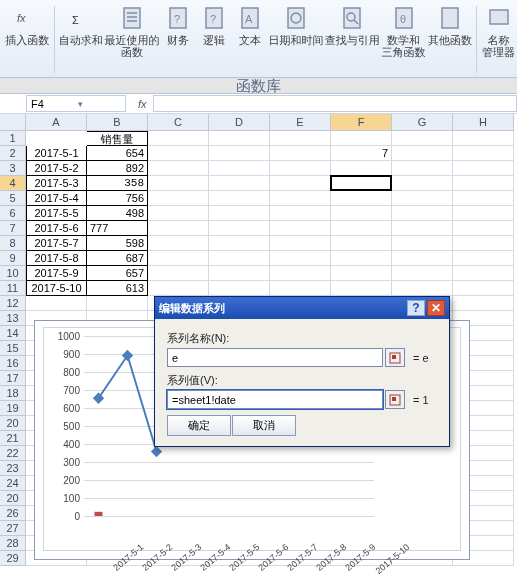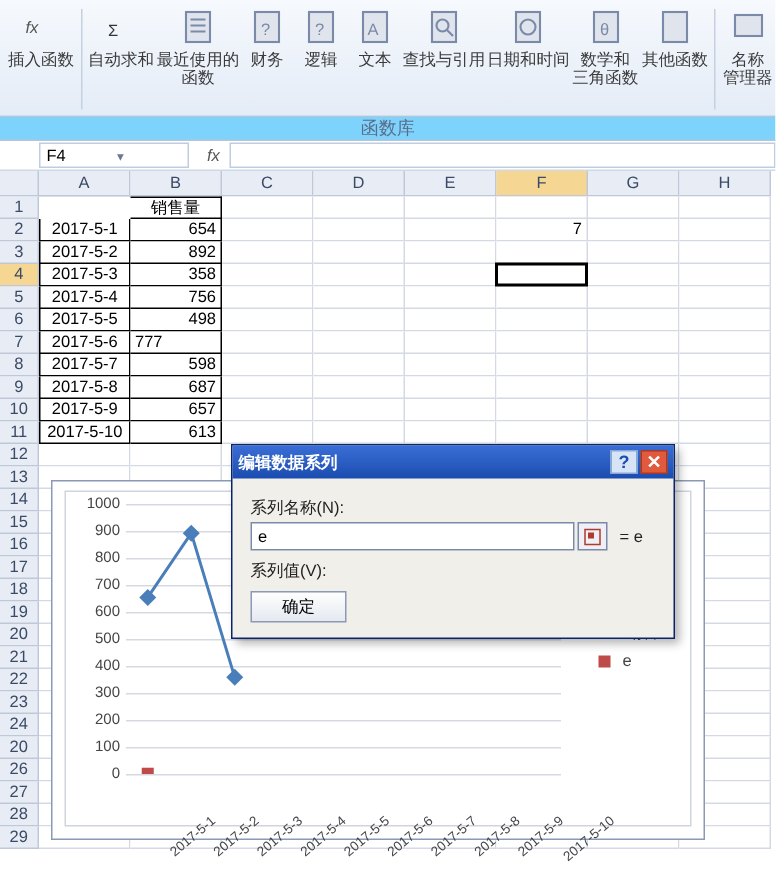--- a/index.html
+++ b/index.html
@@ -2,21 +2,21 @@
 <html><head>
 <meta charset="utf-8">
 <style>
 *{box-sizing:border-box;margin:0;padding:0;font-family:"Microsoft YaHei",SimSun,Arial,sans-serif;font-size:11px}
 body{background:#fff;width:517px;height:587px;overflow:hidden}
 .ribbon{background:linear-gradient(#f6f9fd,#e4ecf7);border-bottom:1px solid #b6c4d8;height:78px;display:flex;padding:2px 0 0 4px}
 .rb-btn{display:flex;flex-direction:column;align-items:center;justify-content:flex-start;padding:2px 4px;min-width:36px;cursor:pointer}
 .rb-btn svg{width:28px;height:28px}
 .rb-label{font-size:11px;color:#3b3b3b;text-align:center;line-height:12px;margin-top:2px;white-space:pre}
 .rb-sep{width:1px;background:#c5d0e0;margin:4px 3px}
-.ribbon-caption{text-align:center;font-size:12px;color:#5b6b88;background:#7dd3fc;border-bottom:1px solid #b6c4d8;height:16px;line-height:15px}
+.ribbon-caption{text-align:center;font-size:15px;color:#5b6b88;background:#e5e5e5;border-bottom:1px solid #b6c4d8;height:16px;line-height:15px}
 .namebox-row{display:flex;align-items:center;height:20px;border-bottom:1px solid #d0d7e5;background:#fff}
 .namebox{width:100px;border:1px solid #bfcde0;margin:0 6px 0 26px;height:17px;padding:0 4px;font-size:11px;display:flex;align-items:center;background:#fff}
 .namebox span{flex:1}
 .namebox .dd{color:#6a7a95;font-size:9px;margin-left:4px}
 .fx-label{font-style:italic;color:#555;margin:0 6px}
 .fbar{flex:1;border:1px solid #bfcde0;height:17px;background:#fff}
 .grid{position:relative}
 .colhdrs{display:flex;height:17px}
 .rowhdr-corner{width:26px;background:#e8edf5;border-right:1px solid #c0c8d8;border-bottom:1px solid #c0c8d8}
 .colhdr{width:61px;text-align:center;background:#e8edf5;border-right:1px solid #c0c8d8;border-bottom:1px solid #c0c8d8;color:#3b4a66;line-height:16px}
@@ -97,31 +97,31 @@
   <div class="rb-btn">
     <svg class="icon-big" viewBox="0 0 28 28">
         <rect x="6" y="4" width="16" height="20" fill="#e0e4ec" stroke="#7a8aa8"></rect>
         <text x="9" y="19" font-size="12" fill="#7a8aa8" stroke="none">A</text>
       </svg>
     <div class="rb-label">文本</div>
   </div>
   <div class="rb-btn">
     <svg class="icon-big" viewBox="0 0 28 28">
         <rect x="6" y="4" width="16" height="20" fill="#e0e4ec" stroke="#7a8aa8"></rect>
+        <circle cx="14" cy="14" r="5" stroke="#7a8aa8"></circle>
+      </svg>
+    <div class="rb-label">日期和时间</div>
+  </div>
+  <div class="rb-btn">
+    <svg class="icon-big" viewBox="0 0 28 28">
+        <rect x="6" y="4" width="16" height="20" fill="#e0e4ec" stroke="#7a8aa8"></rect>
         <circle cx="13" cy="13" r="4" stroke="#7a8aa8"></circle>
         <path d="M16 16l4 4" stroke="#7a8aa8"></path>
       </svg>
     <div class="rb-label">查找与引用</div>
-  </div>
-  <div class="rb-btn">
-    <svg class="icon-big" viewBox="0 0 28 28">
-        <rect x="6" y="4" width="16" height="20" fill="#e0e4ec" stroke="#7a8aa8"></rect>
-        <circle cx="14" cy="14" r="5" stroke="#7a8aa8"></circle>
-      </svg>
-    <div class="rb-label">日期和时间</div>
   </div>
   <div class="rb-btn">
     <svg class="icon-big" viewBox="0 0 28 28">
         <rect x="6" y="4" width="16" height="20" fill="#e0e4ec" stroke="#7a8aa8"></rect>
         <text x="10" y="19" font-size="12" fill="#7a8aa8" stroke="none">θ</text>
       </svg>
     <div class="rb-label">数学和
 三角函数</div>
   </div>
   <div class="rb-btn">
@@ -193,21 +193,21 @@
         <div class="cell"></div>
         <div class="cell"></div>
         <div class="cell"></div>
         <div class="cell"></div>
         <div class="cell"></div>
         <div class="cell"></div>
       </div>
       <div class="row">
         <div class="rowhdr active">4</div>
         <div class="cell hl" style="border-right: 1px solid rgb(0, 0, 0); border-bottom: 1px solid rgb(0, 0, 0); border-left: 1px solid rgb(0, 0, 0);">2017-5-3</div>
-        <div class="cell" style="text-align: right; border-right: 1px solid rgb(0, 0, 0); border-bottom: 1px solid rgb(0, 0, 0);">358</div>
+        <div class="cell" style="text-align: right; border-right: 1px solid rgb(0, 0, 0); border-bottom: 1px solid rgb(0, 0, 0); font-family: Liberation Mono, monospace;">358</div>
         <div class="cell"></div>
         <div class="cell"></div>
         <div class="cell"></div>
         <div class="cell"></div>
         <div class="cell"></div>
         <div class="cell"></div>
       </div>
       <div class="row">
         <div class="rowhdr">5</div>
         <div class="cell hl" style="border-right: 1px solid rgb(0, 0, 0); border-bottom: 1px solid rgb(0, 0, 0); border-left: 1px solid rgb(0, 0, 0);">2017-5-4</div>
@@ -555,17 +555,28 @@
       <input class="dlg-input" value="e" style="">
       <div class="dlg-pick">
           <svg width="12" height="12">
             <rect x="1" y="1" width="10" height="10" fill="none" stroke="#b03a2e"></rect>
             <rect x="3" y="3" width="4" height="4" fill="#b03a2e"></rect>
           </svg>
         </div>
       <div class="dlg-eq">= e</div>
     </div>
     <div class="dlg-label">系列值(V):</div>
+    <div class="dlg-row">
+      <input class="dlg-input" style="outline: rgb(42, 95, 199) solid 1px;" value="=sheet1!date">
+      <div class="dlg-pick">
+          <svg width="12" height="12">
+            <rect x="1" y="1" width="10" height="10" fill="none" stroke="#b03a2e"></rect>
+            <rect x="3" y="3" width="4" height="4" fill="#b03a2e"></rect>
+          </svg>
+        </div>
+      <div class="dlg-eq">= 1</div>
+    </div>
     <div class="dlg-btns">
       <button class="dlg-btn">确定</button>
+      <button class="dlg-btn">取消</button>
     </div>
   </div>
 </div>
 
 </body></html>

